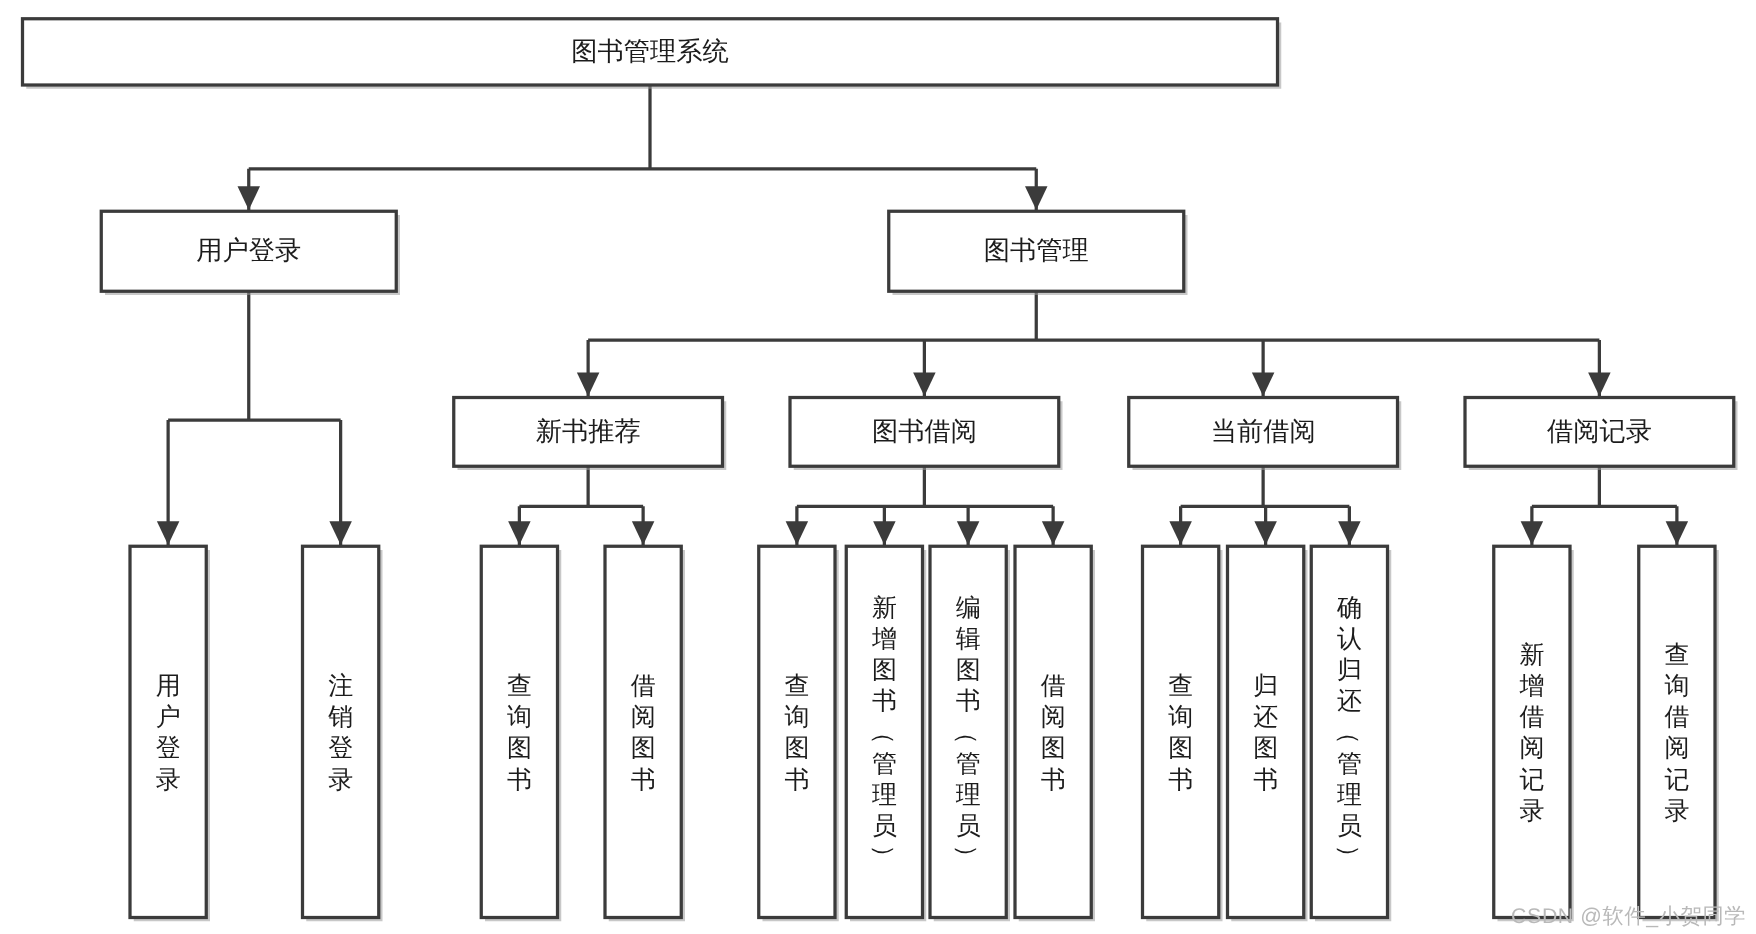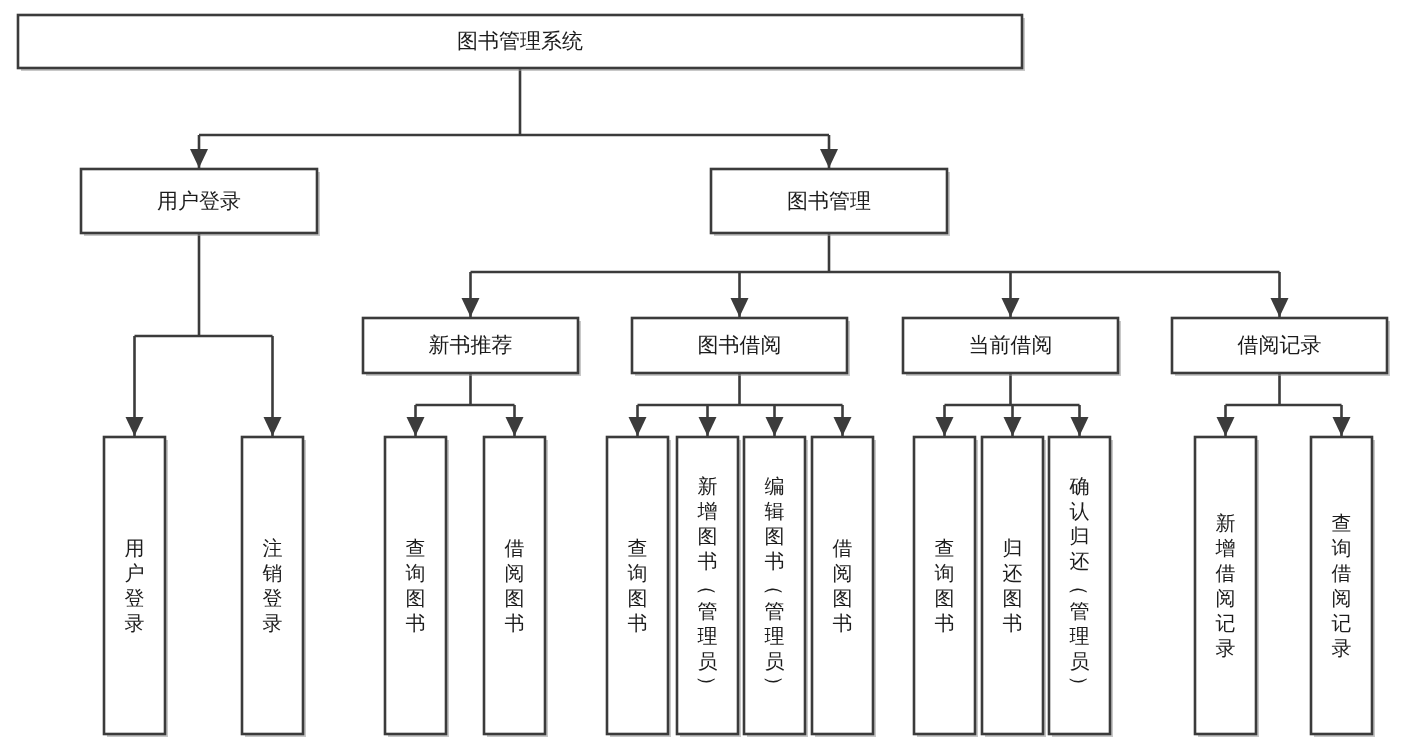--- a/index.html
+++ b/index.html
@@ -296,13 +296,14 @@
           <text class="node-label-v" x="1341.5" y="530">查</text>
           <text class="node-label-v" x="1341.5" y="555">询</text>
           <text class="node-label-v" x="1341.5" y="580">借</text>
           <text class="node-label-v" x="1341.5" y="605">阅</text>
           <text class="node-label-v" x="1341.5" y="630">记</text>
           <text class="node-label-v" x="1341.5" y="655">录</text>
           <title>查询借阅记录</title>
         </g>
       </g>
   </svg>
+  <div class="watermark">CSDN @软件_小贺同学</div>
 </div>
 
 </body></html>

